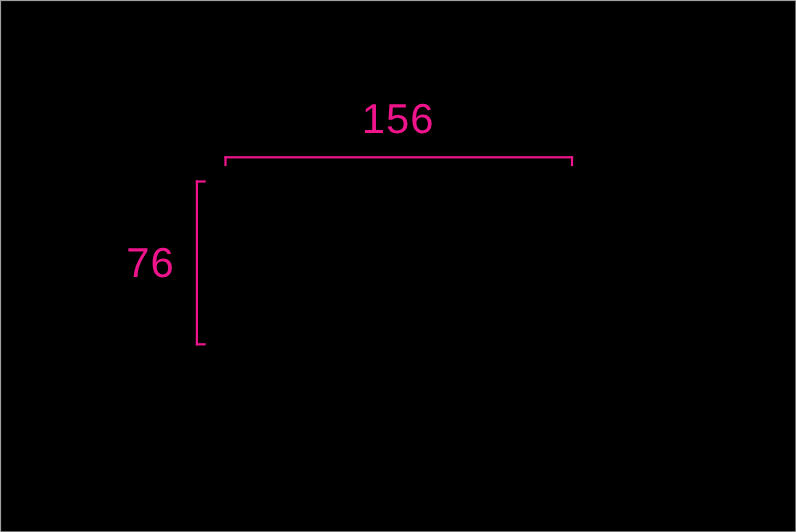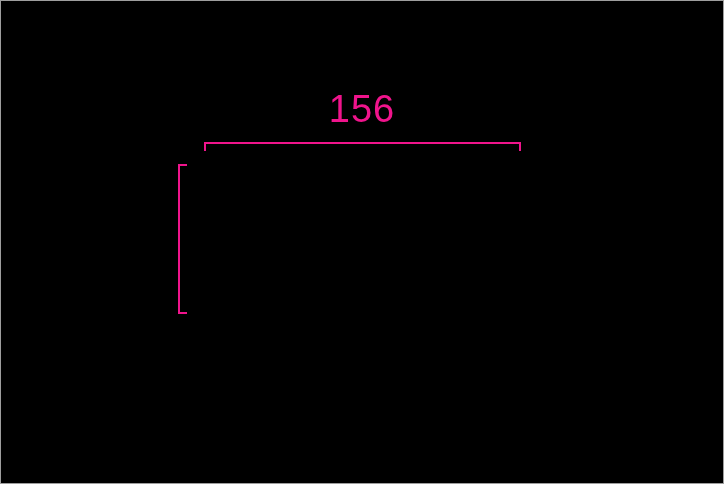--- a/index.html
+++ b/index.html
@@ -102,17 +102,18 @@
 </style>
 </head>
 <body>
 
 <div class="frame">
 
   <div class="dim-label dim-width">156</div>
 
   <div class="bracket bracket-top"></div>
 
+  <div class="dim-label dim-height">76</div>
 
   <div class="bracket bracket-left"></div>
 
 
 </div>
 
 </body></html>

